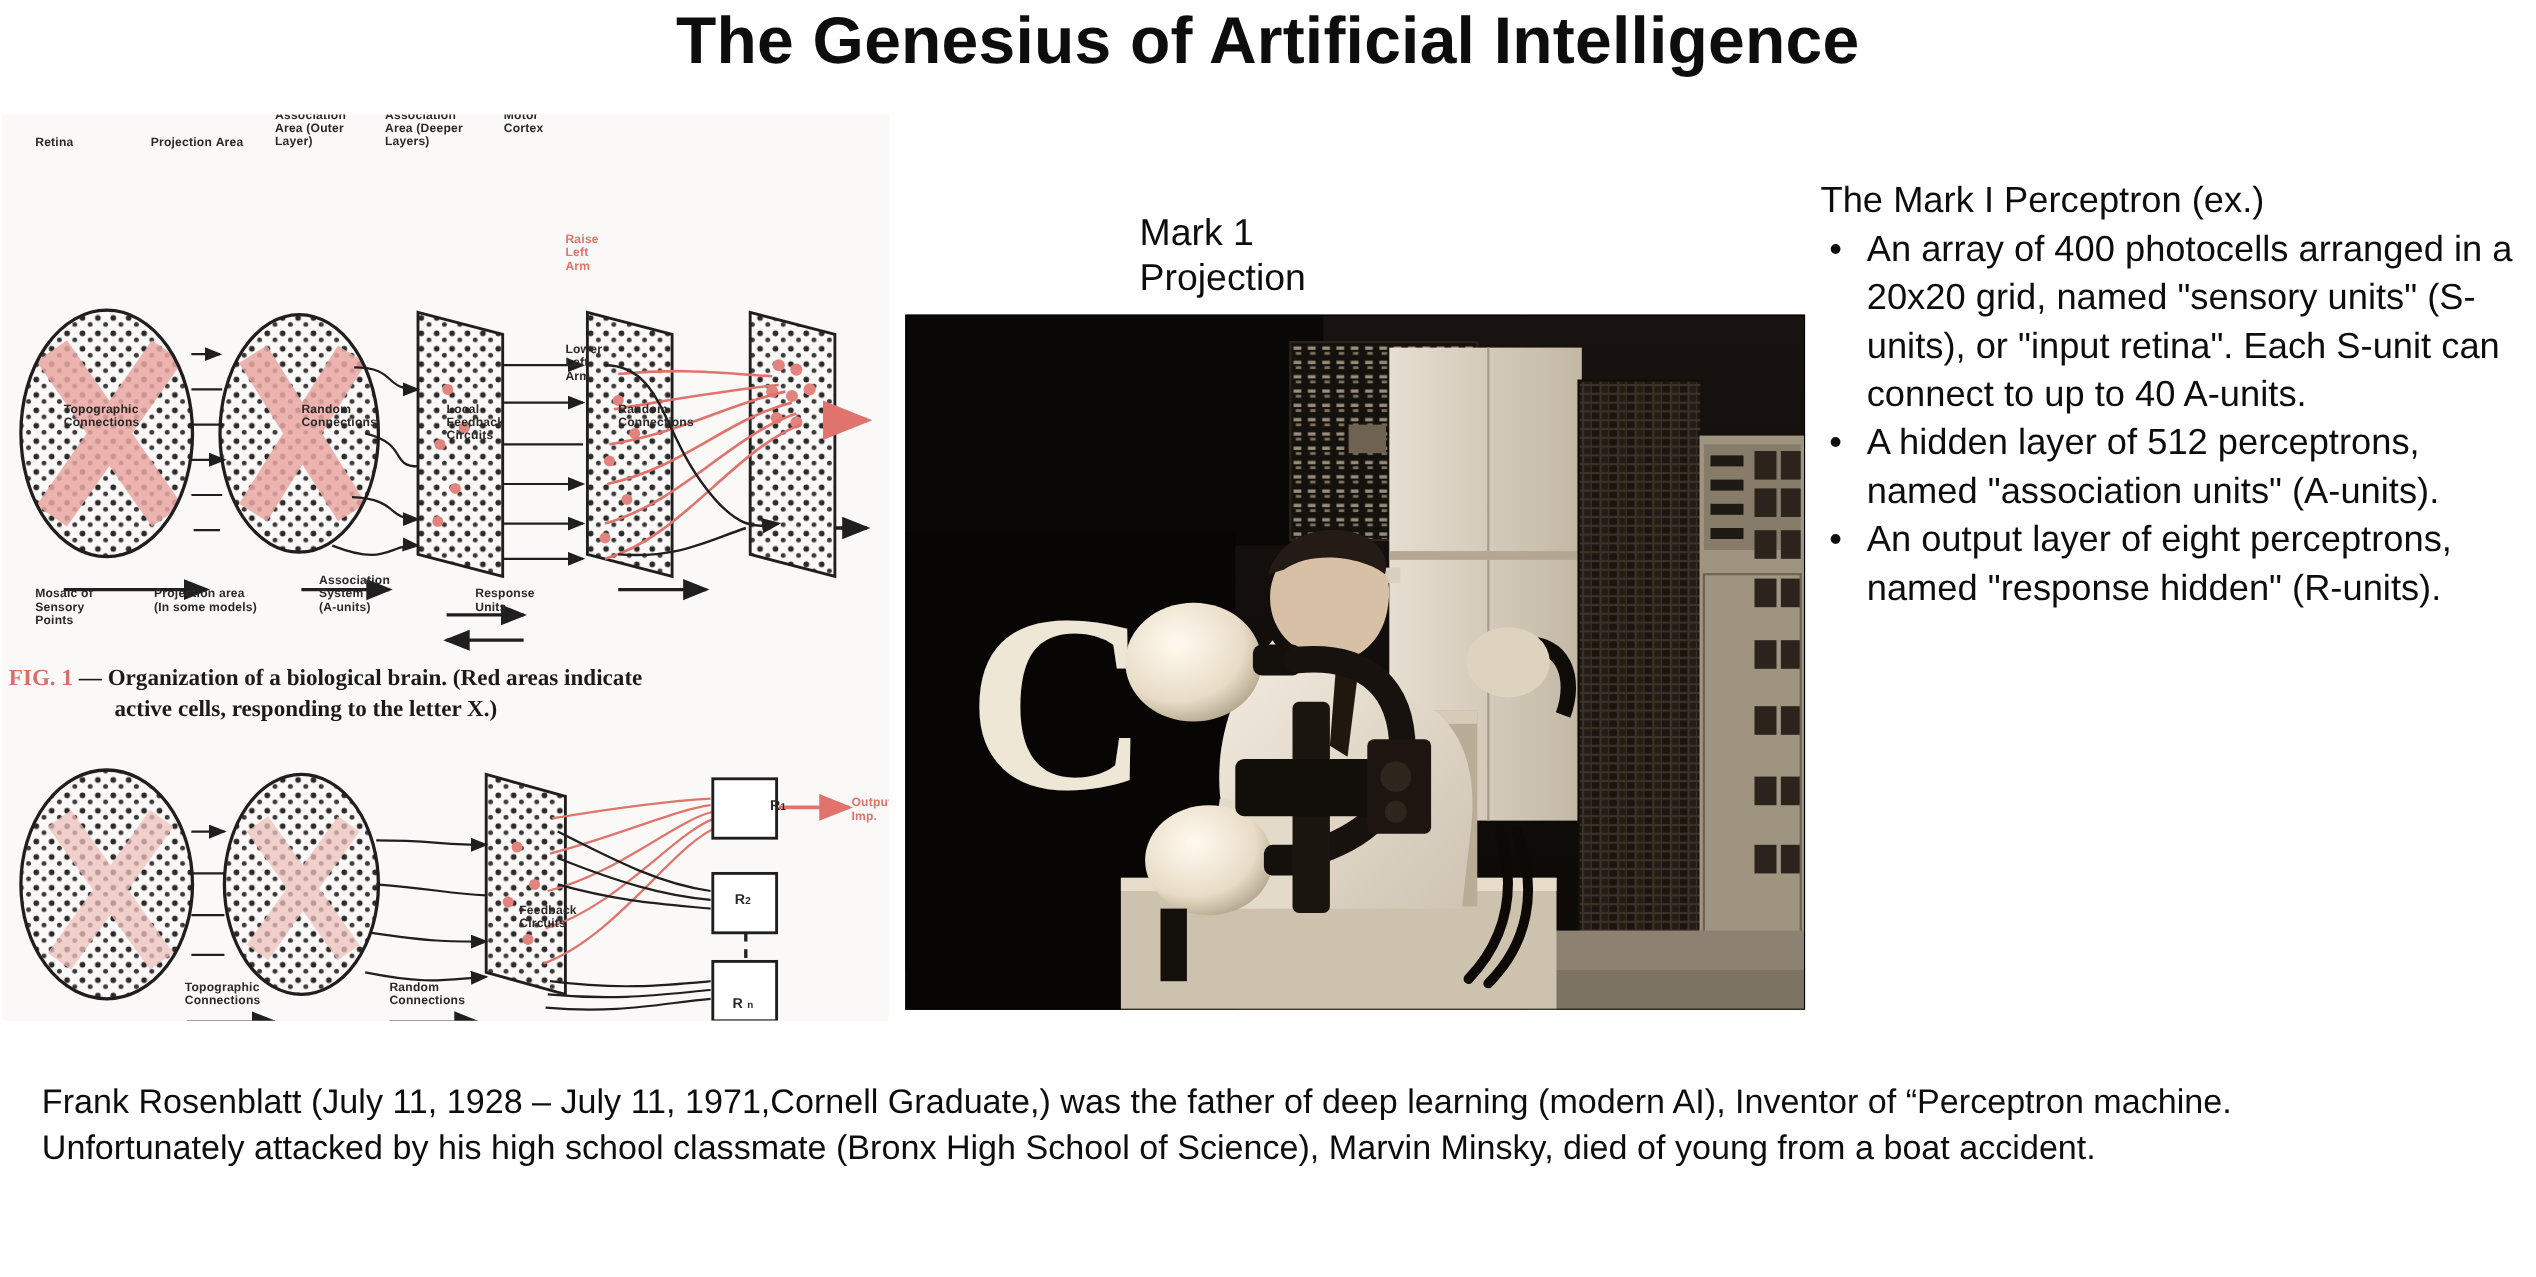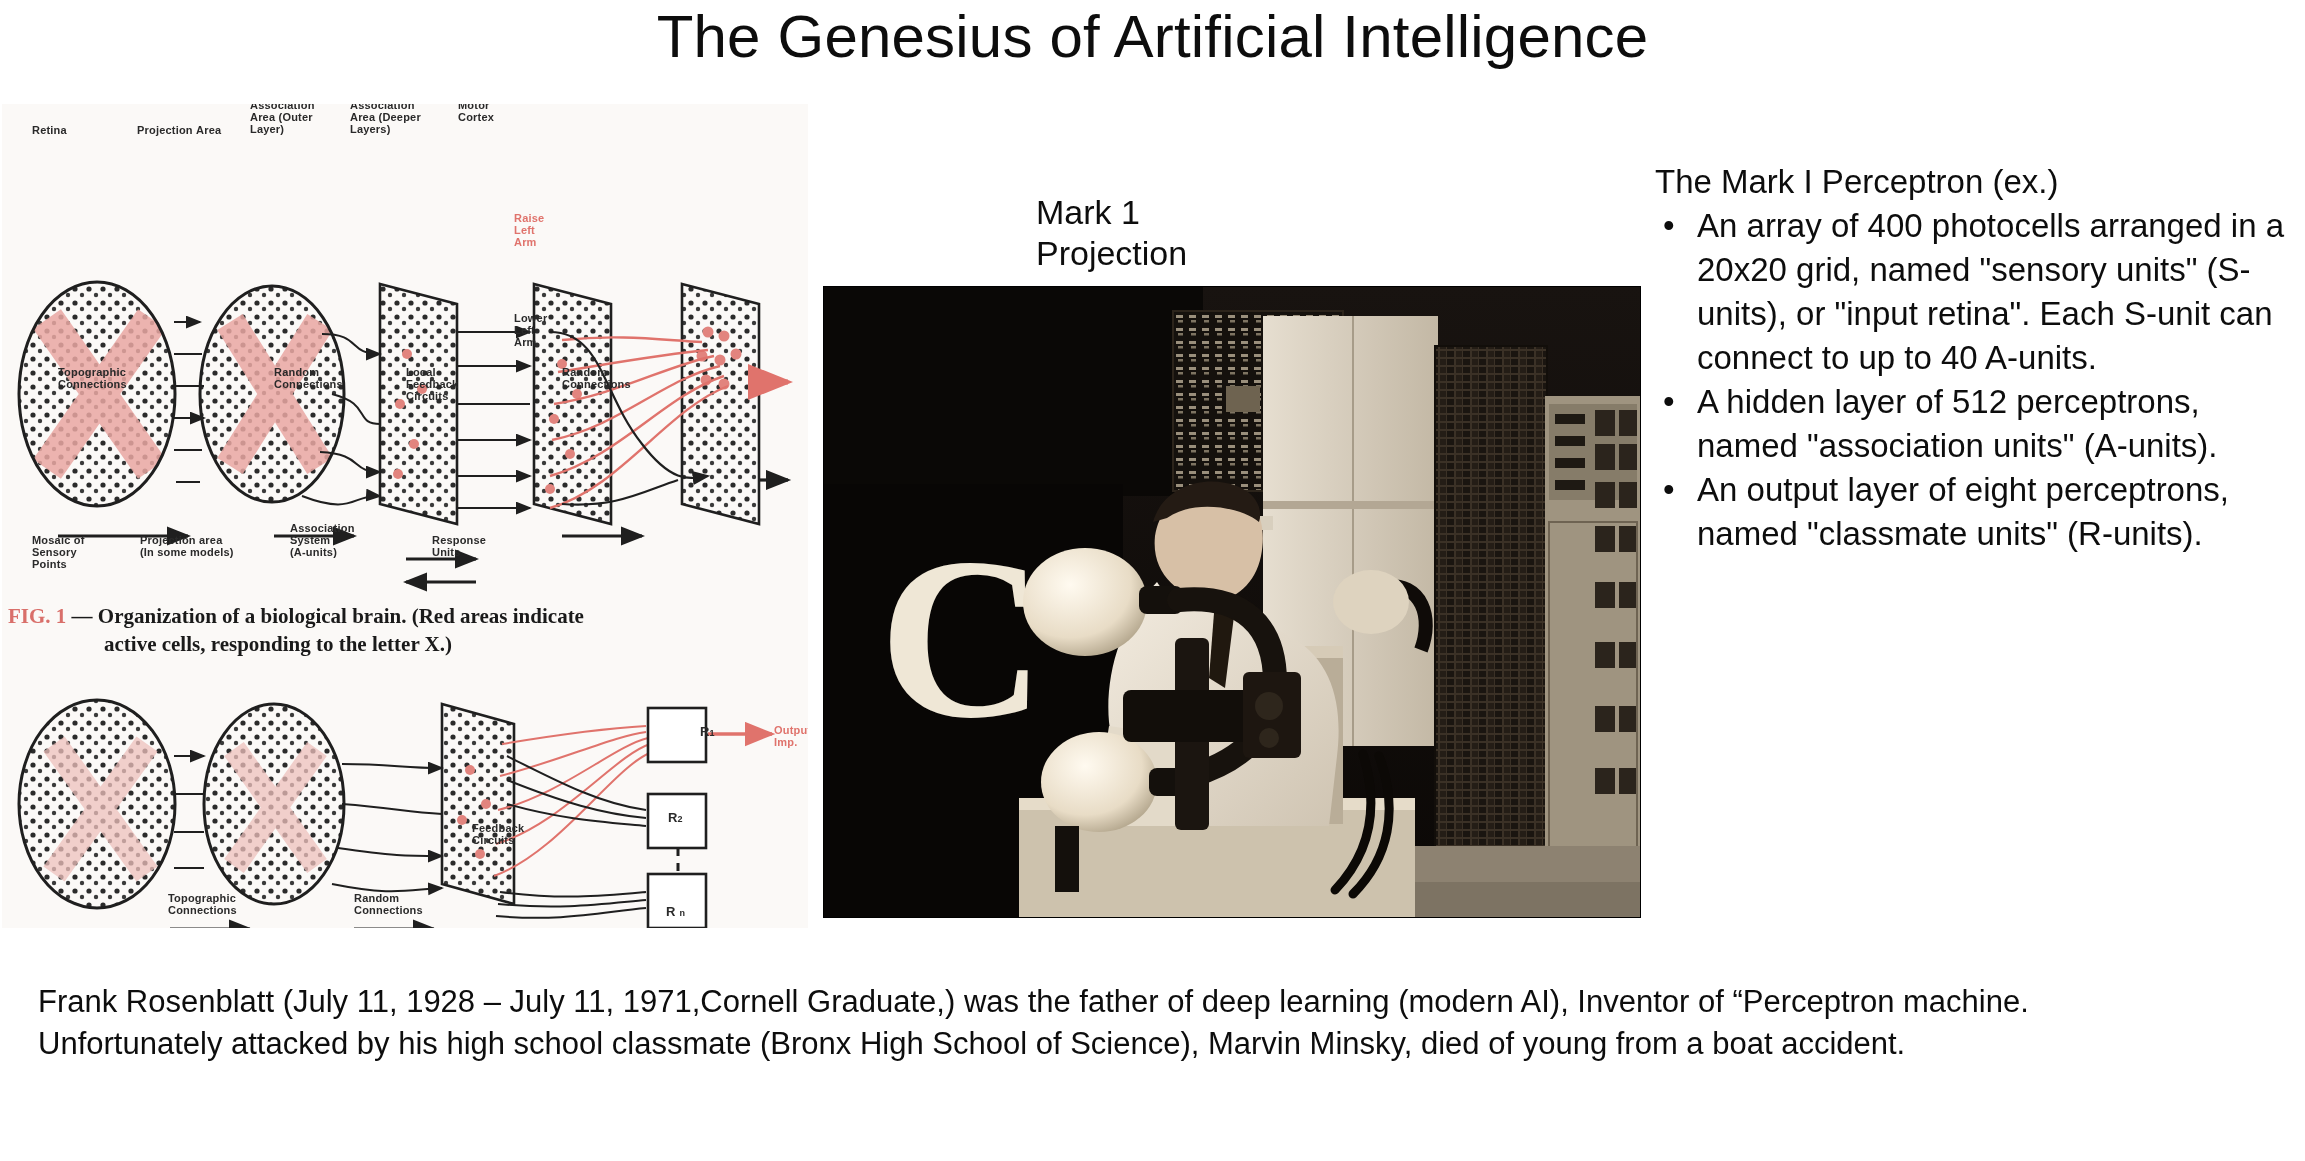--- a/index.html
+++ b/index.html
@@ -2,21 +2,21 @@
 <html><head>
 <meta charset="utf-8">
 <style>
   html,body{margin:0;padding:0;background:#ffffff;}
   body{width:2305px;height:1161px;overflow:hidden;font-family:"Liberation Sans",sans-serif;color:#000;}
   .slide{position:relative;width:2305px;height:1161px;background:#fff;}
 
   
   .title{
     position:absolute;left:0;top:2px;width:2305px;
-    text-align:center;font-size:60px;font-weight:400;
+    text-align:center;font-size:60px;font-weight:700;
     letter-spacing:.2px;color:#0d0d0d;
     font-family:"Liberation Sans",sans-serif;
   }
 
   
   .figure-panel{
     position:absolute;left:2px;top:104px;width:806px;height:824px;
     background:#fbf9f7;overflow:hidden;
   }
   .fig-caption{
@@ -442,20 +442,20 @@
       <li>
         <span class="bullet">•</span>
         <span>An array of 400 photocells arranged in a 20x20 grid, named "sensory units" (S-units), or "input retina". Each S-unit can connect to up to 40 A-units.</span>
       </li>
       <li>
         <span class="bullet">•</span>
         <span>A hidden layer of 512 perceptrons, named "association units" (A-units).</span>
       </li>
       <li>
         <span class="bullet">•</span>
-        <span>An output layer of eight perceptrons, named "classmate units" (R-units).</span>
+        <span>An output layer of eight perceptrons, named "response hidden" (R-units).</span>
       </li>
     </ul>
   </div>
 
   <div class="bottom">Frank Rosenblatt (July 11, 1928 – July 11, 1971,Cornell Graduate,) was the father of deep learning (modern AI), Inventor of “Perceptron machine. Unfortunately attacked by his high school classmate (Bronx High School of Science), Marvin Minsky, died of young from a boat accident.</div>
 
 </div>
 
 </body></html>

